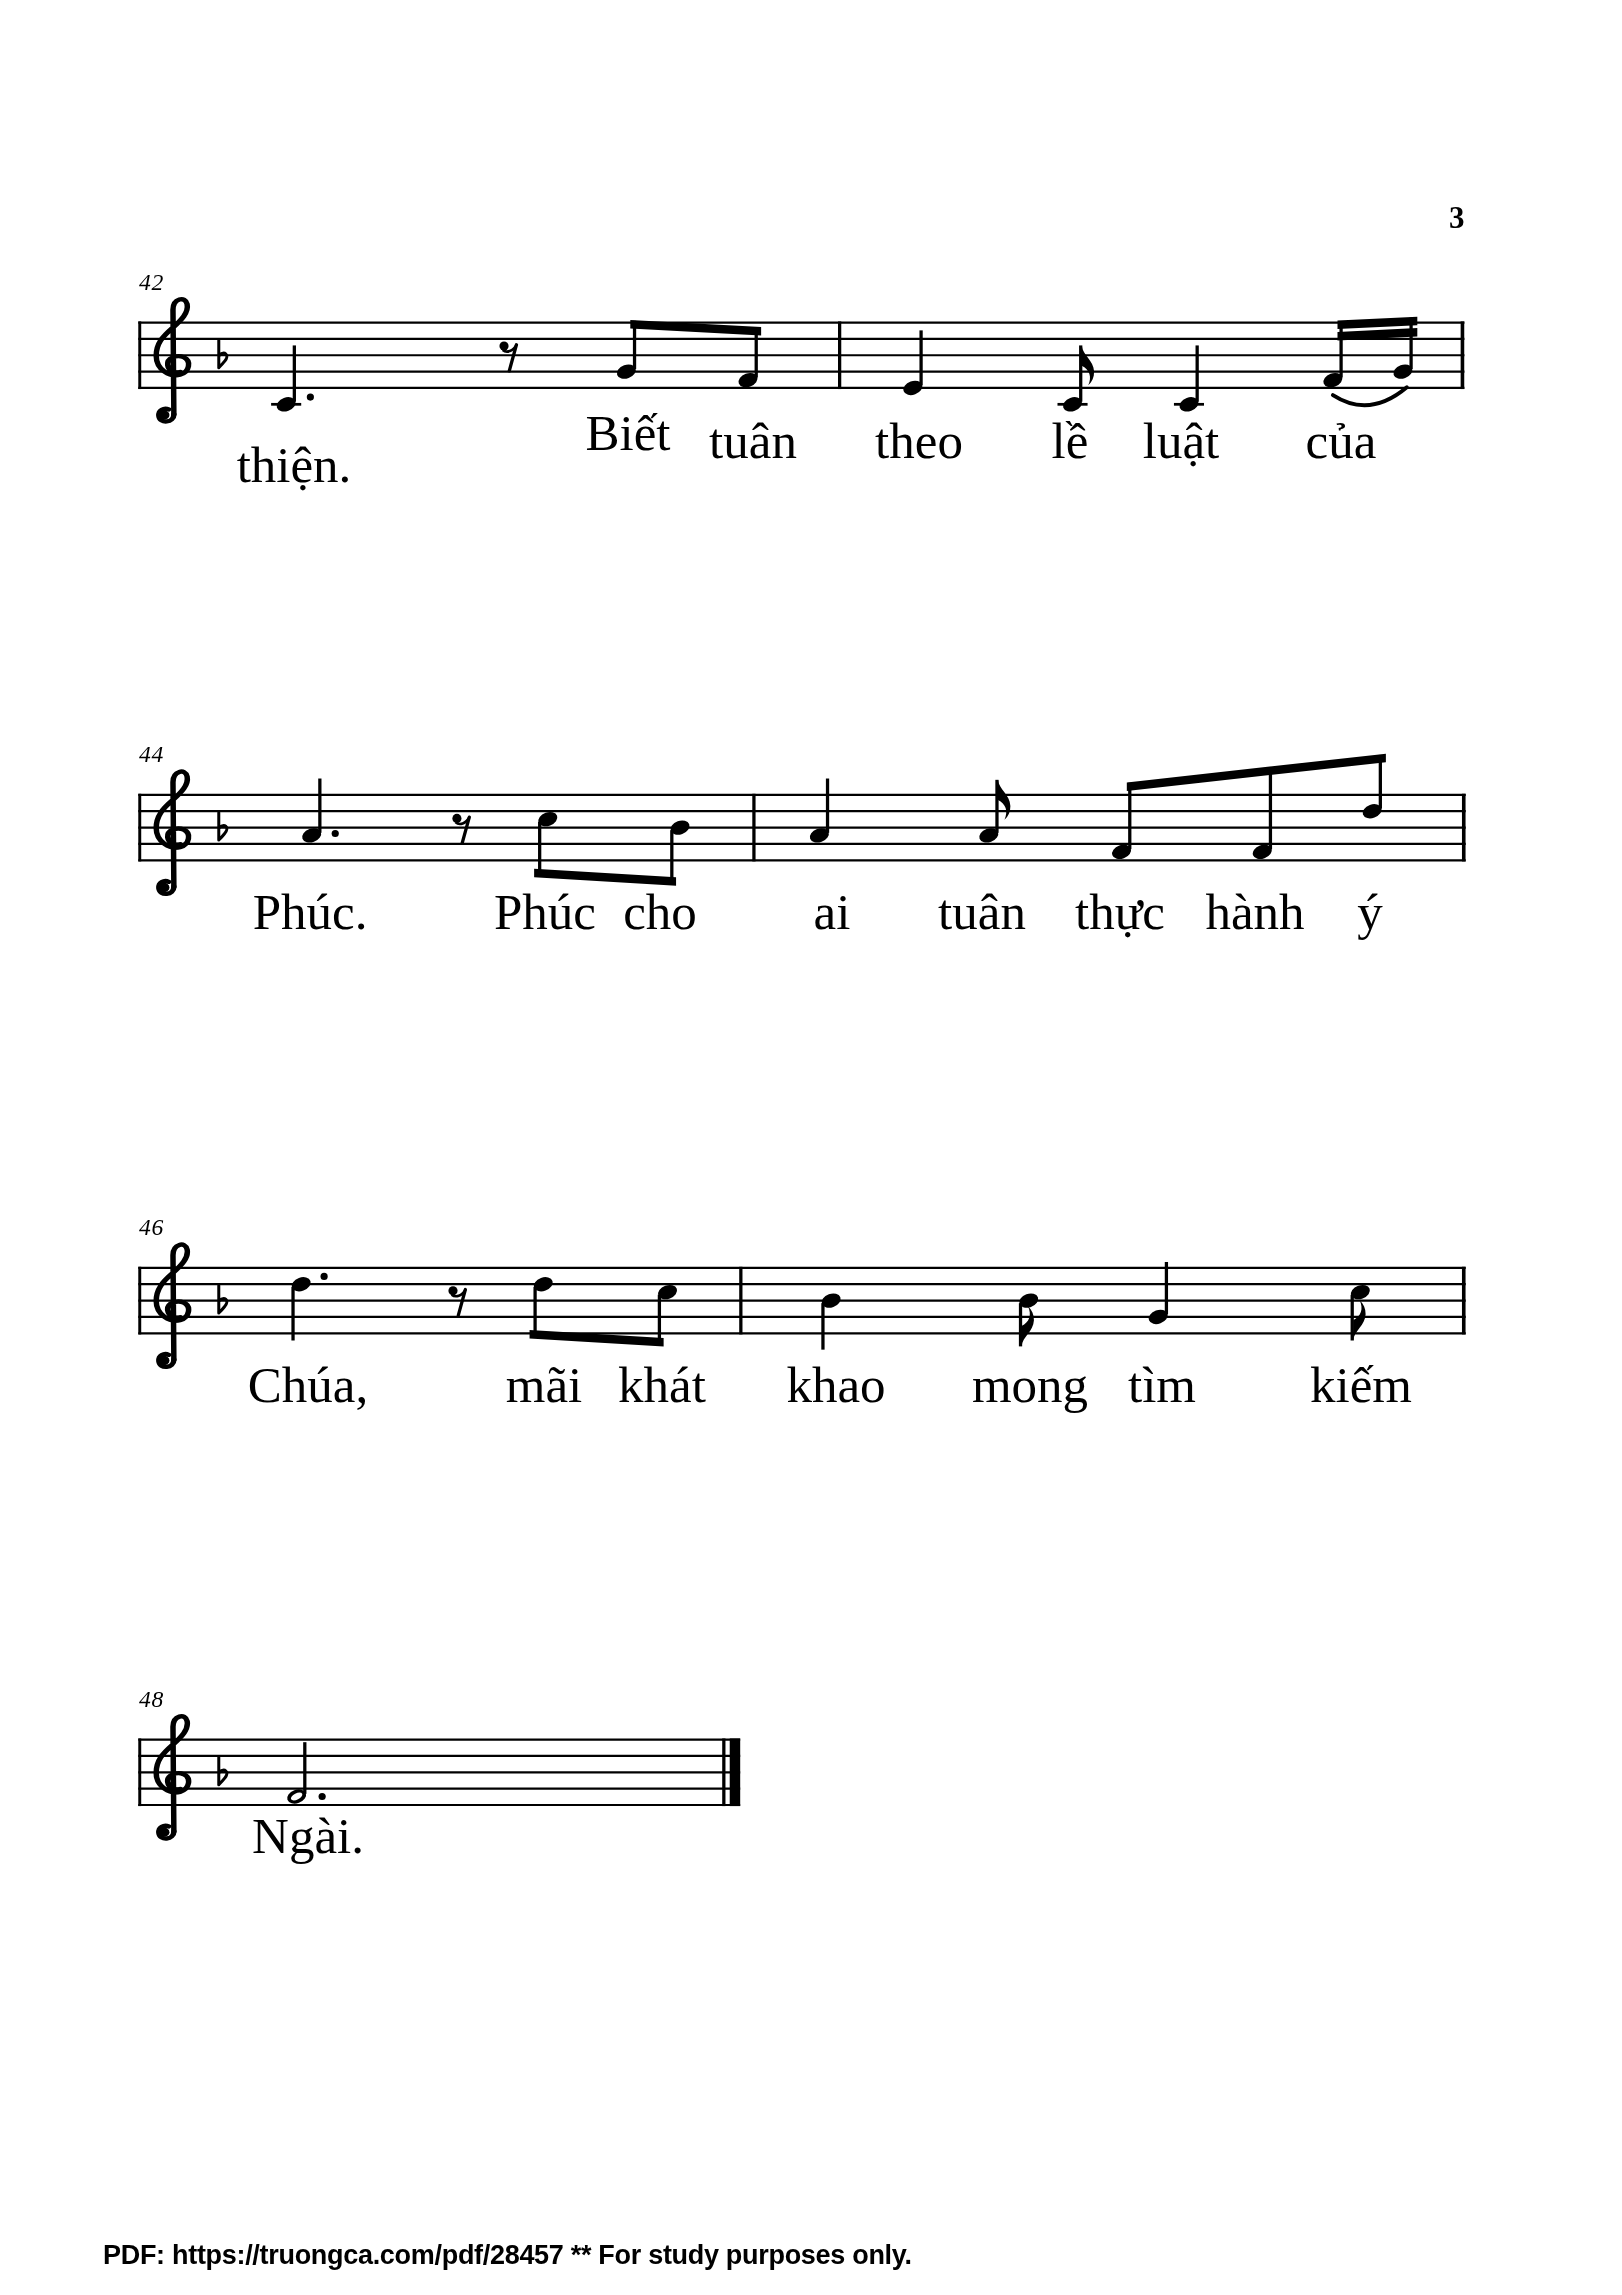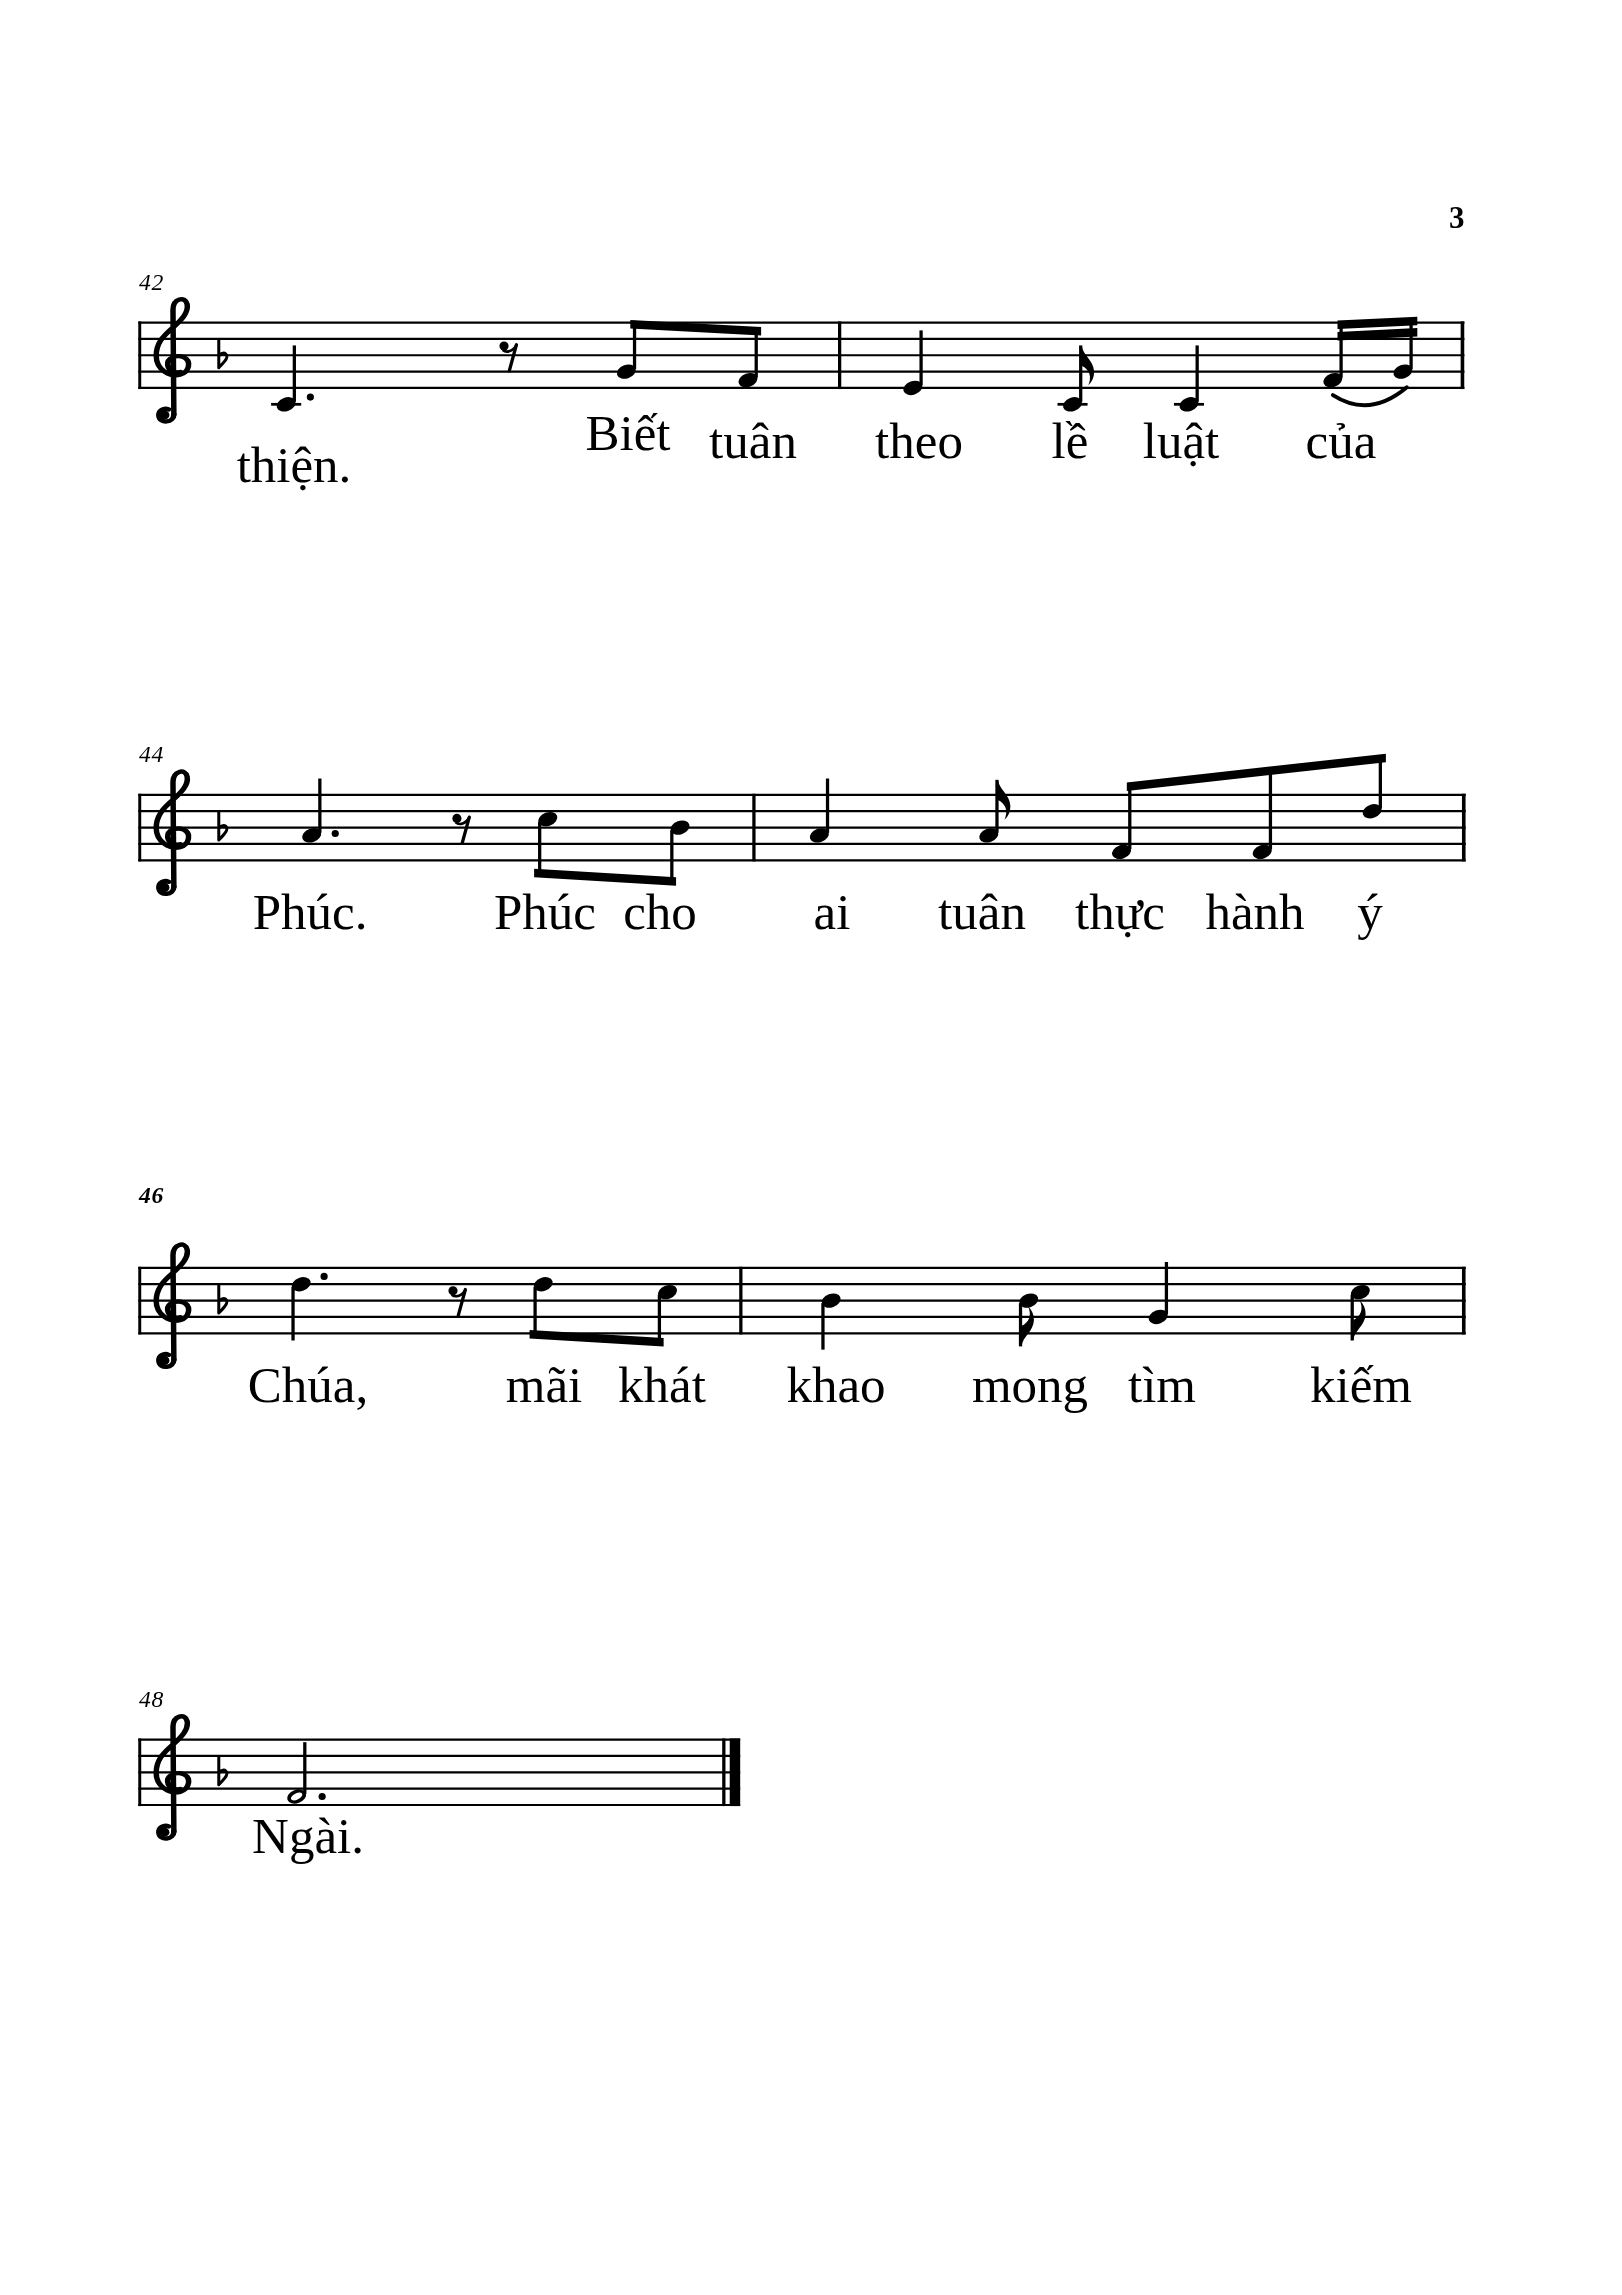--- a/index.html
+++ b/index.html
@@ -217,25 +217,26 @@
       <div class="lyric" style="left: 1341px; top: 416px; text-align: right;">của</div>
       <div class="mnum" style="left: 139px; top: 743px; transform: none;">44</div>
       <div class="lyric" style="left: 310px; top: 887px;">Phúc.</div>
       <div class="lyric" style="left: 545px; top: 887px;">Phúc</div>
       <div class="lyric" style="left: 660px; top: 887px;">cho</div>
       <div class="lyric" style="left: 832px; top: 887px;">ai</div>
       <div class="lyric" style="left: 982px; top: 887px;">tuân</div>
       <div class="lyric" style="left: 1120px; top: 887px; text-align: center;">thực</div>
       <div class="lyric" style="left: 1255px; top: 887px;">hành</div>
       <div class="lyric" style="left: 1370px; top: 887px;">ý</div>
-      <div class="mnum" style="left: 139px; top: 1184px; transform: none; font-weight: bold;">46</div>
+      <div class="mnum" style="left: 139px; top: 1216px; transform: none;">46</div>
       <div class="lyric" style="left: 308px; top: 1360px;">Chúa,</div>
       <div class="lyric" style="left: 544px; top: 1360px;">mãi</div>
       <div class="lyric" style="left: 662px; top: 1360px;">khát</div>
       <div class="lyric" style="left: 836px; top: 1360px;">khao</div>
       <div class="lyric" style="left: 1030px; top: 1360px;">mong</div>
       <div class="lyric" style="left: 1162px; top: 1360px;">tìm</div>
       <div class="lyric" style="left: 1361px; top: 1360px;">kiếm</div>
       <div class="mnum" style="left: 139px; top: 1688px; transform: none;">48</div>
       <div class="lyric" style="left: 308px; top: 1811px;">Ngài.</div>
     </div>
+  <div class="footer">PDF: https://truongca.com/pdf/28457 ** For study purposes only.</div>
 </div>
 
 
 </body></html>

